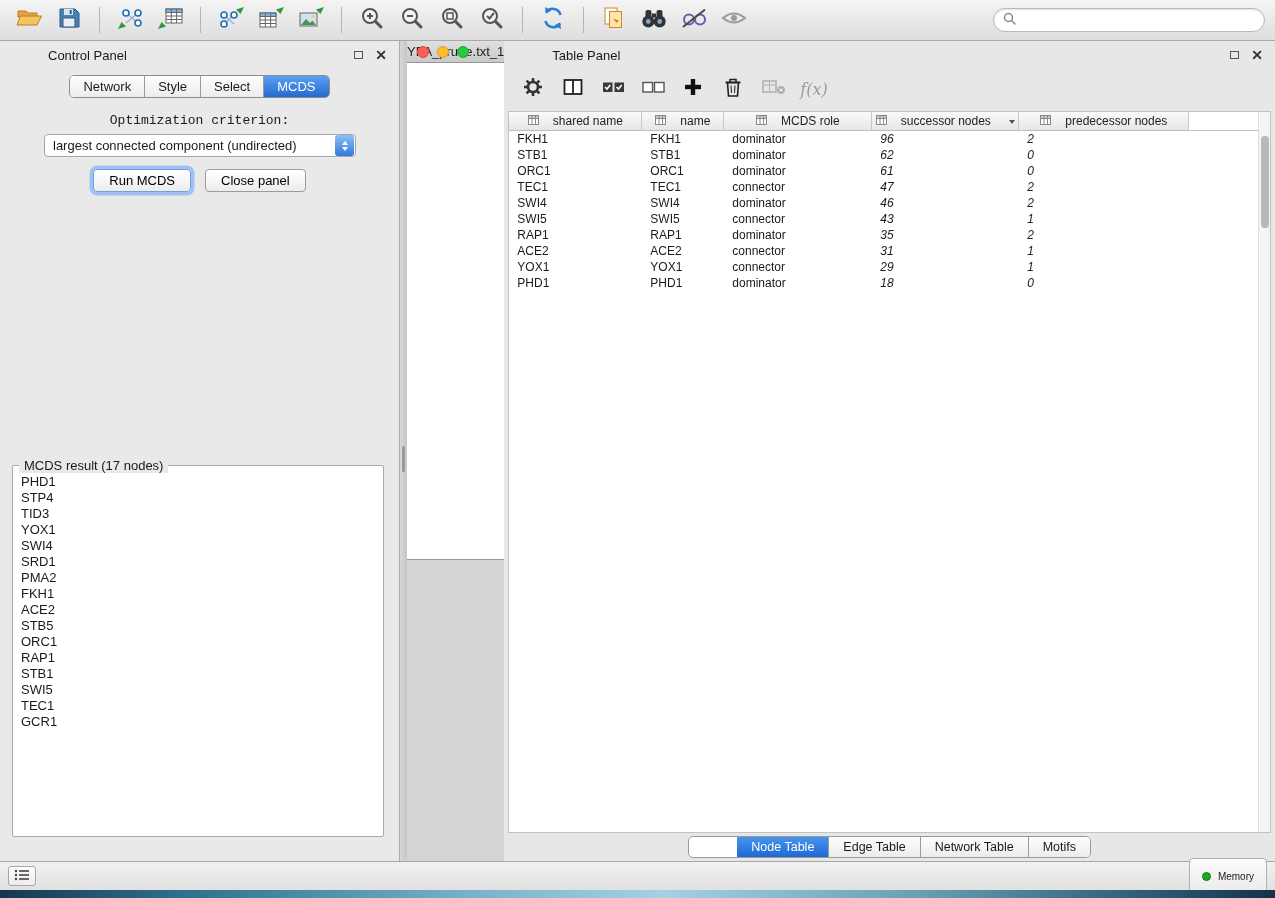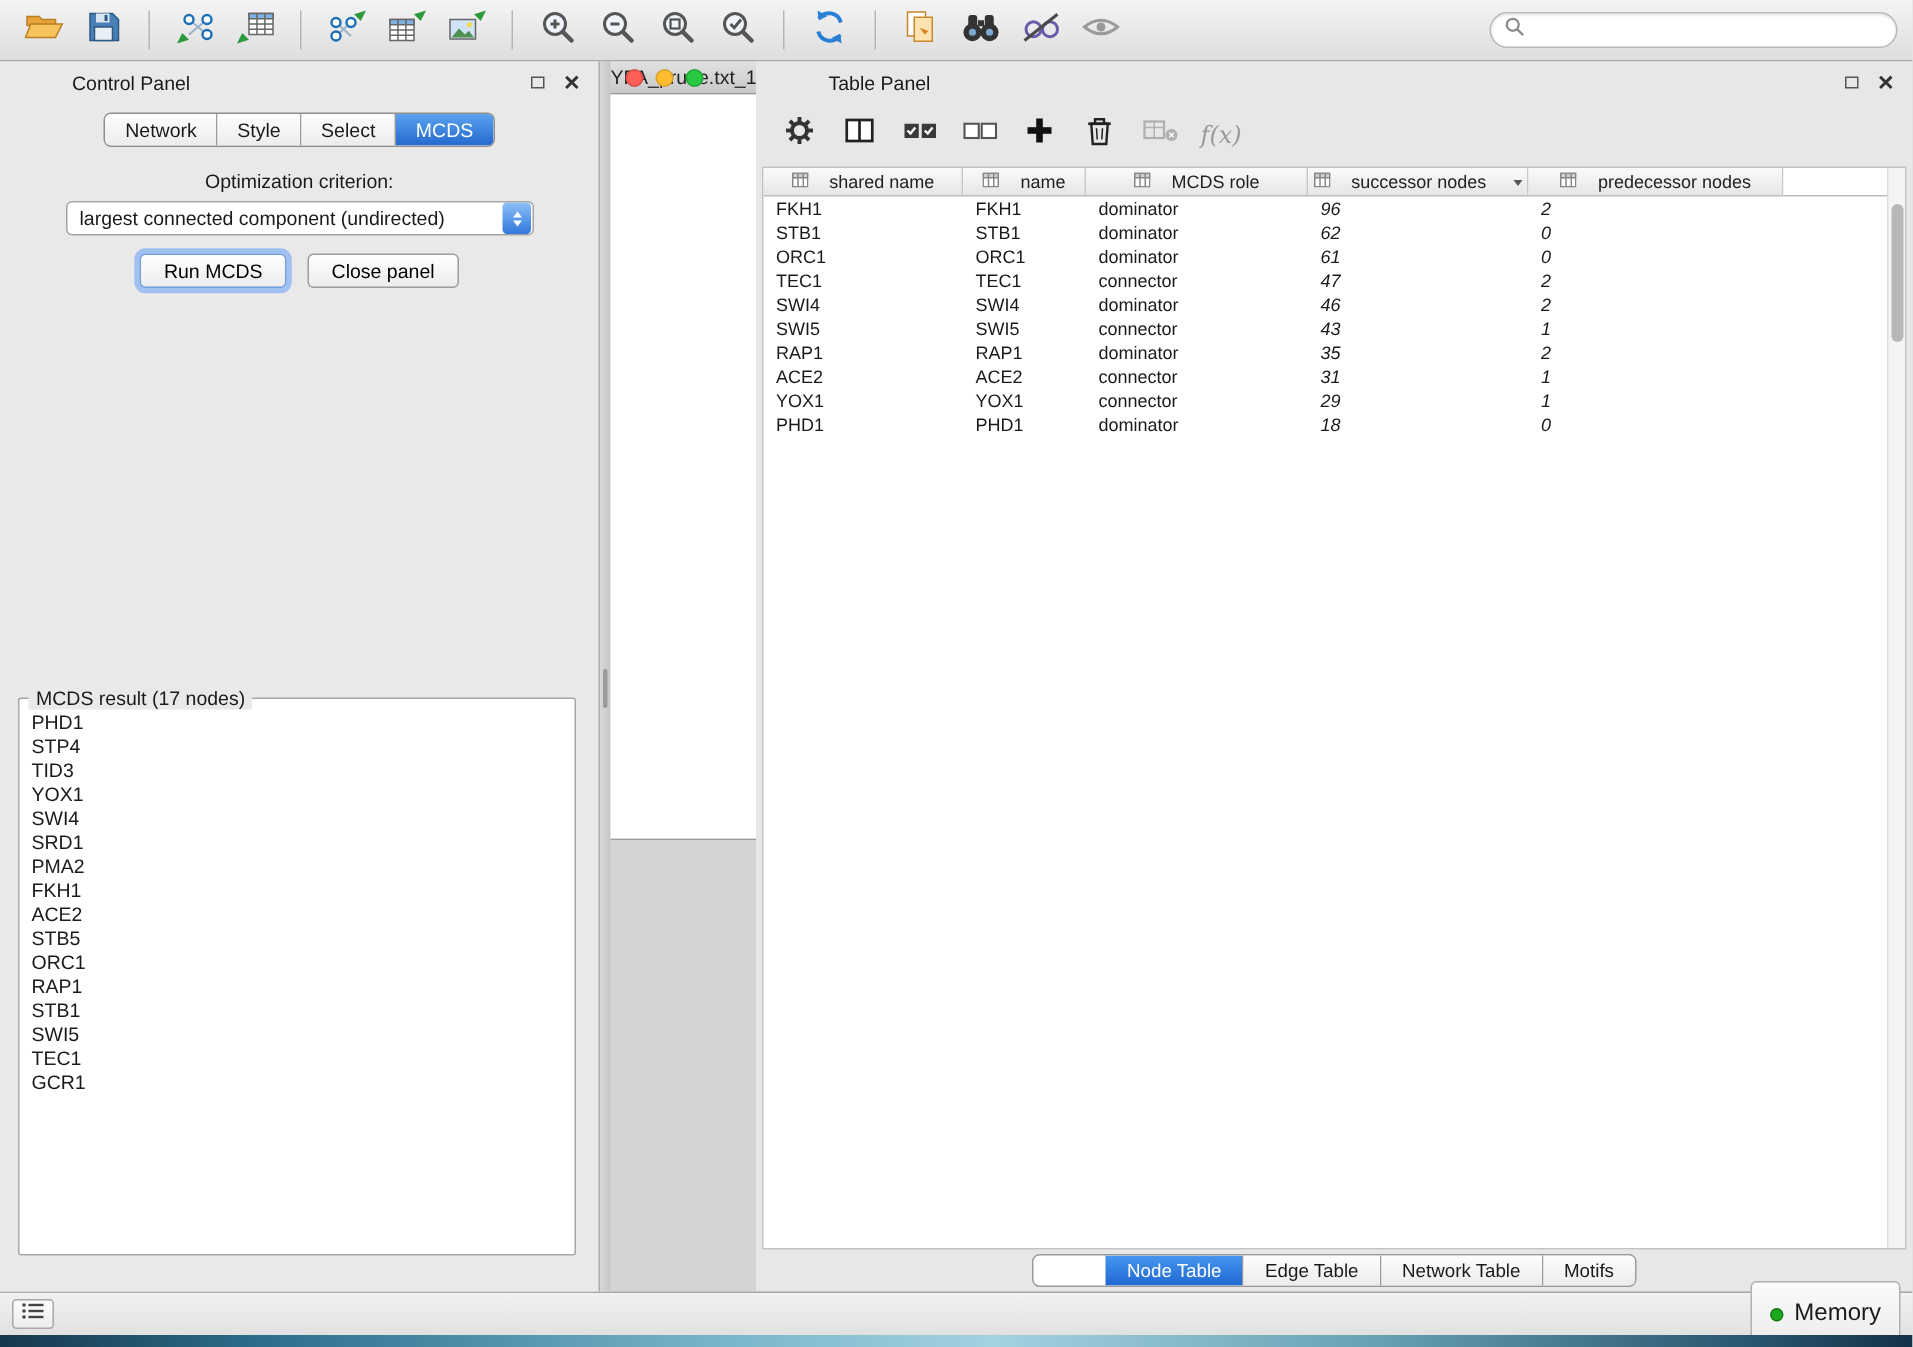--- a/index.html
+++ b/index.html
@@ -24,21 +24,21 @@
   .control-panel{width:400px;flex:0 0 auto;background:#e9e9e9;border-right:1px solid #adadad;position:relative;}
   .panel-header{height:28px;display:flex;align-items:center;padding:0 12px;font-size:13px;margin-left:36px;}
   .panel-header .spacer{flex:1;}
   .float-box{width:9px;height:8px;border:1.4px solid #555;margin-right:12px;}
   .close-x{font-size:14px;font-weight:bold;color:#333;line-height:1;}
   .seg-tabs-wrap{position:absolute;top:34px;left:0;right:0;display:flex;justify-content:center;}
   .seg-tabs{display:inline-flex;border:1px solid #8e8e8e;border-radius:5px;overflow:hidden;background:#fff;}
   .seg-tab{padding:3px 13px;font-size:13px;background:linear-gradient(#fdfdfd,#ececec);border-right:1px solid #9a9a9a;cursor:default;}
   .seg-tab:last-child{border-right:none;}
   .seg-tab.active{background:linear-gradient(#5aa2f0,#2569cf);color:#fff;}
-  .opt-label{position:absolute;top:72px;left:0;right:0;text-align:center;font-size:13px;}
+  .opt-label{position:absolute;top:72px;left:0;right:0;text-align:center;font-size:13px;font-family:Liberation Mono, monospace;}
   .dropdown{position:absolute;top:93px;left:44px;width:312px;height:23px;background:#fff;border:1px solid #a5a5a5;border-radius:4px;
     display:flex;align-items:center;font-size:13px;}
   .dropdown .dd-text{flex:1;padding-left:8px;white-space:nowrap;overflow:hidden;}
   .stepper{width:19px;height:21px;margin-right:1px;background:linear-gradient(#8cc0f7,#3178dd);border-radius:3px;
     display:flex;flex-direction:column;align-items:center;justify-content:center;}
   .tri-up{width:0;height:0;border-left:3.5px solid transparent;border-right:3.5px solid transparent;border-bottom:4.5px solid #fff;margin-bottom:2px;}
   .tri-down{width:0;height:0;border-left:3.5px solid transparent;border-right:3.5px solid transparent;border-top:4.5px solid #fff;}
   .btn-row{position:absolute;top:128px;left:0;right:0;display:flex;justify-content:center;gap:14px;}
   .mac-btn{background:linear-gradient(#ffffff,#ececec);border:1px solid #9c9c9c;border-radius:4px;padding:3px 15px;font-size:13px;cursor:default;}
   .mac-btn.focused{box-shadow:0 0 0 3.5px rgba(100,160,250,0.55);border-color:#6f9fe0;}
@@ -83,21 +83,21 @@
   .tp-tab{padding:3px 14px;font-size:12.5px;background:linear-gradient(#fdfdfd,#ececec);border-right:1px solid #9a9a9a;}
   .tp-tab:last-child{border-right:none;}
   .tp-tab.active{background:linear-gradient(#4795ee,#1f68d2);color:#fff;margin-left:48px;}
 
   
   .statusbar{height:29px;flex:0 0 auto;background:linear-gradient(#f1f1f1,#e1e1e1);border-top:1px solid #a8a8a8;
     display:flex;align-items:center;padding:0 8px;}
   .menu-btn{width:28px;height:20px;border:1px solid #a8a8a8;border-radius:3px;background:linear-gradient(#fcfcfc,#ededed);
     display:flex;align-items:center;justify-content:center;}
   .memory-btn{margin-left:auto;display:flex;align-items:center;gap:7px;border:1px solid #b0b0b0;border-radius:4px;
-    background:linear-gradient(#fbfbfb,#ebebeb);padding:12px 12px;font-size:16px;}
+    background:linear-gradient(#fbfbfb,#ebebeb);padding:12px 12px;font-size:10px;}
   .green-dot{width:9px;height:9px;border-radius:50%;background:#1ca81c;border:1px solid #137a13;}
   .wallpaper{height:8px;flex:0 0 auto;background:linear-gradient(90deg,#16374e,#2e6f8d 14%,#7ab5cb 38%,#a3d2e1 52%,#68a0b4 72%,#27546e 92%,#143247);}
 </style>
 </head>
 <body>
 
 <div id="app">
 
   <div class="toolbar">
     <div class="tools">

